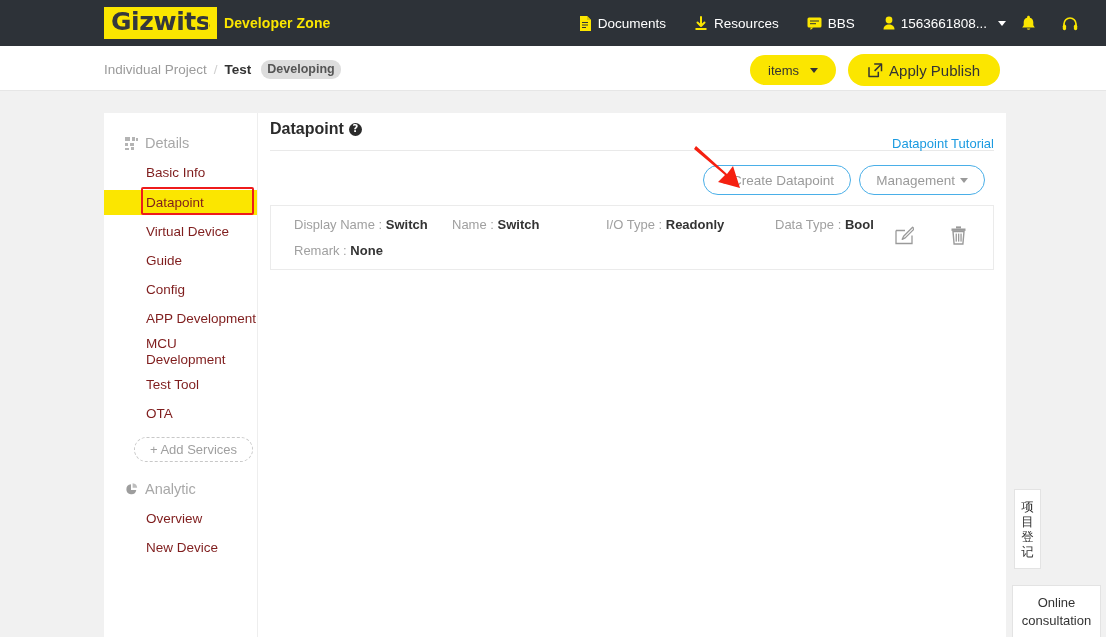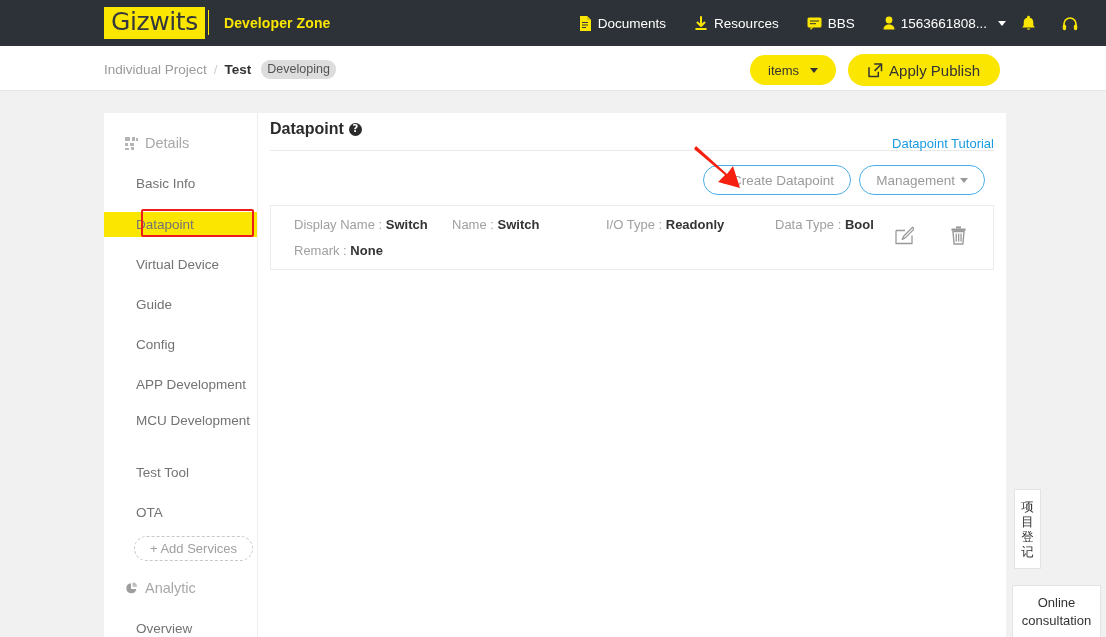--- a/index.html
+++ b/index.html
@@ -19,20 +19,21 @@
     display: flex; align-items: center;
   }
   .logo-block {
     position: absolute; left: 104px; top: 7px;
     background: #fbe600;
     padding: 1px 7px 3px 7px;
     font-size: 25px; line-height: 28px;
     color: #34383d;
     font-family: "DejaVu Sans", sans-serif;
     letter-spacing: -0.4px;
+    font-weight: bold;
   }
   .logo-sep {
     position: absolute; left: 208px; top: 10px;
     width: 1px; height: 25px; background: #fbe600;
   }
   .devzone {
     position: absolute; left: 224px; top: 15px;
     color: #fbe600; font-size: 14px; font-weight: bold;
     letter-spacing: .1px;
   }
@@ -72,21 +73,21 @@
     position: absolute; left: 104px; top: 14px;
     font-size: 13.5px; color: #9b9b9b;
     display: flex; align-items: center; gap: 7px;
   }
   .crumb .proj { color: #9b9b9b; cursor: pointer; }
   .crumb .sl { color: #cfcfcf; }
   .crumb .cur { color: #333; font-weight: bold; }
   .crumb .badge {
     background: #dddddd; color: #555;
     font-size: 12.5px; padding: 2px 6px 3px 6px;
-    margin-left: 3px; font-weight: normal; border-radius: 9px;
+    margin-left: 3px; font-weight: bold; border-radius: 9px;
   }
   .crumb-actions {
     position: absolute; right: 106px; top: 8px;
     display: flex; align-items: center; gap: 12px;
   }
   .btn-yellow {
     background: #fbe600; border: none; border-radius: 18px;
     color: #333; font-size: 13px;
     height: 30px; padding: 0 18px;
     display: inline-flex; align-items: center; gap: 6px;
@@ -112,24 +113,24 @@
   }
   .side-group {
     display: flex; align-items: center; gap: 7px;
     padding: 0 0 0 21px;
     height: 26px; margin-top: 14px;
     color: #a8a8a8; font-size: 14.5px;
   }
   .side-group:first-child { margin-top: 17px; }
   .side-item {
     height: 24px; line-height: 24px;
-    padding-left: 32px;
-    font-size: 13.5px; color: #737373;
+    padding-left: 42px;
+    font-size: 13.5px; color: #7f1d1d;
     cursor: pointer; position: relative;
-    margin-top: 16px;
+    margin-top: 5px;
   }
   .side-item.two-line { height: 32px; line-height: 16px; padding-top: 0px; }
   .side-item.highlight {
     background: #fbe600;
     height: 25px; line-height: 25px;
   }
   .hl-ring {
     position: absolute;
     left: 37px; top: -3px;
     width: 113px; height: 28px;

